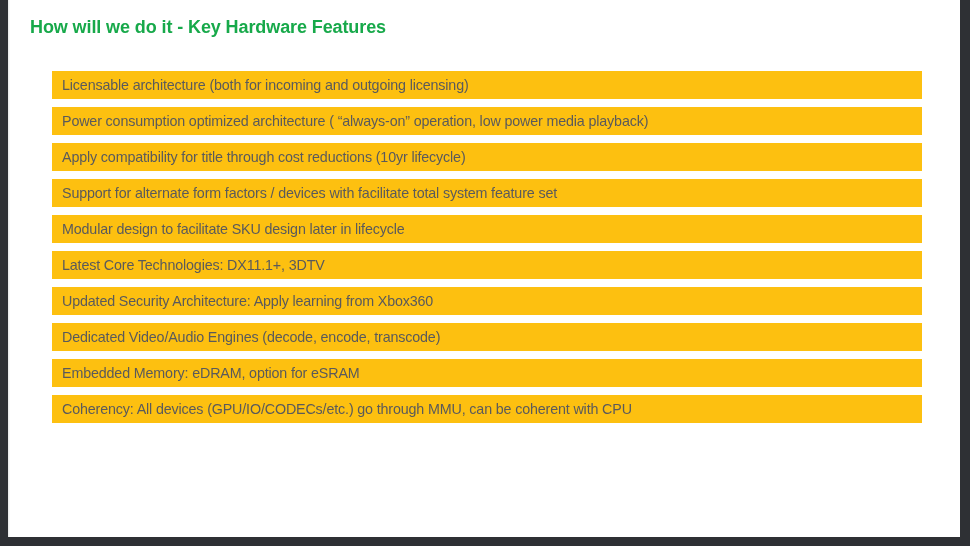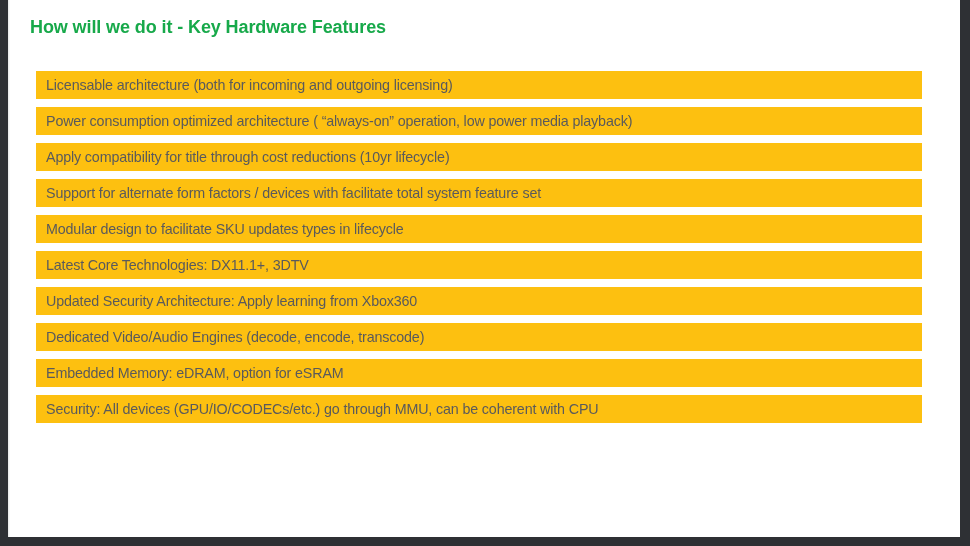--- a/index.html
+++ b/index.html
@@ -66,20 +66,21 @@
     top: 71px;
     width: 886px;
   }
 
   .feature-row {
     position: relative;
     height: 28px;
     margin-bottom: 8px;
     background: #fdc010;
     box-sizing: border-box;
+    margin-left: 16px;
   }
 
   .feature-row .feature-text {
     position: absolute;
     left: 10px;
     top: 50%;
     transform: translateY(-50%);
     font-size: 14.3px;
     color: #5a5a5c;
     white-space: nowrap;
@@ -103,33 +104,33 @@
       <div class="feature-row">
         <span class="feature-text">Power consumption optimized architecture ( “always-on” operation, low power media playback)</span>
       </div>
       <div class="feature-row">
         <span class="feature-text">Apply compatibility for title through cost reductions (10yr lifecycle)</span>
       </div>
       <div class="feature-row">
         <span class="feature-text">Support for alternate form factors / devices with facilitate total system feature set</span>
       </div>
       <div class="feature-row">
-        <span class="feature-text">Modular design to facilitate SKU updates types in lifecycle</span>
+        <span class="feature-text">Modular design to facilitate SKU design later in lifecycle</span>
       </div>
       <div class="feature-row">
         <span class="feature-text">Latest Core Technologies: DX11.1+, 3DTV</span>
       </div>
       <div class="feature-row">
         <span class="feature-text">Updated Security Architecture: Apply learning from Xbox360</span>
       </div>
       <div class="feature-row">
         <span class="feature-text">Dedicated Video/Audio Engines (decode, encode, transcode)</span>
       </div>
       <div class="feature-row">
         <span class="feature-text">Embedded Memory: eDRAM, option for eSRAM</span>
       </div>
       <div class="feature-row">
-        <span class="feature-text">Security: All devices (GPU/IO/CODECs/etc.) go through MMU, can be coherent with CPU</span>
+        <span class="feature-text">Coherency: All devices (GPU/IO/CODECs/etc.) go through MMU, can be coherent with CPU</span>
       </div>
     </div>
 
   </div>
 </div>
 
 </body></html>

